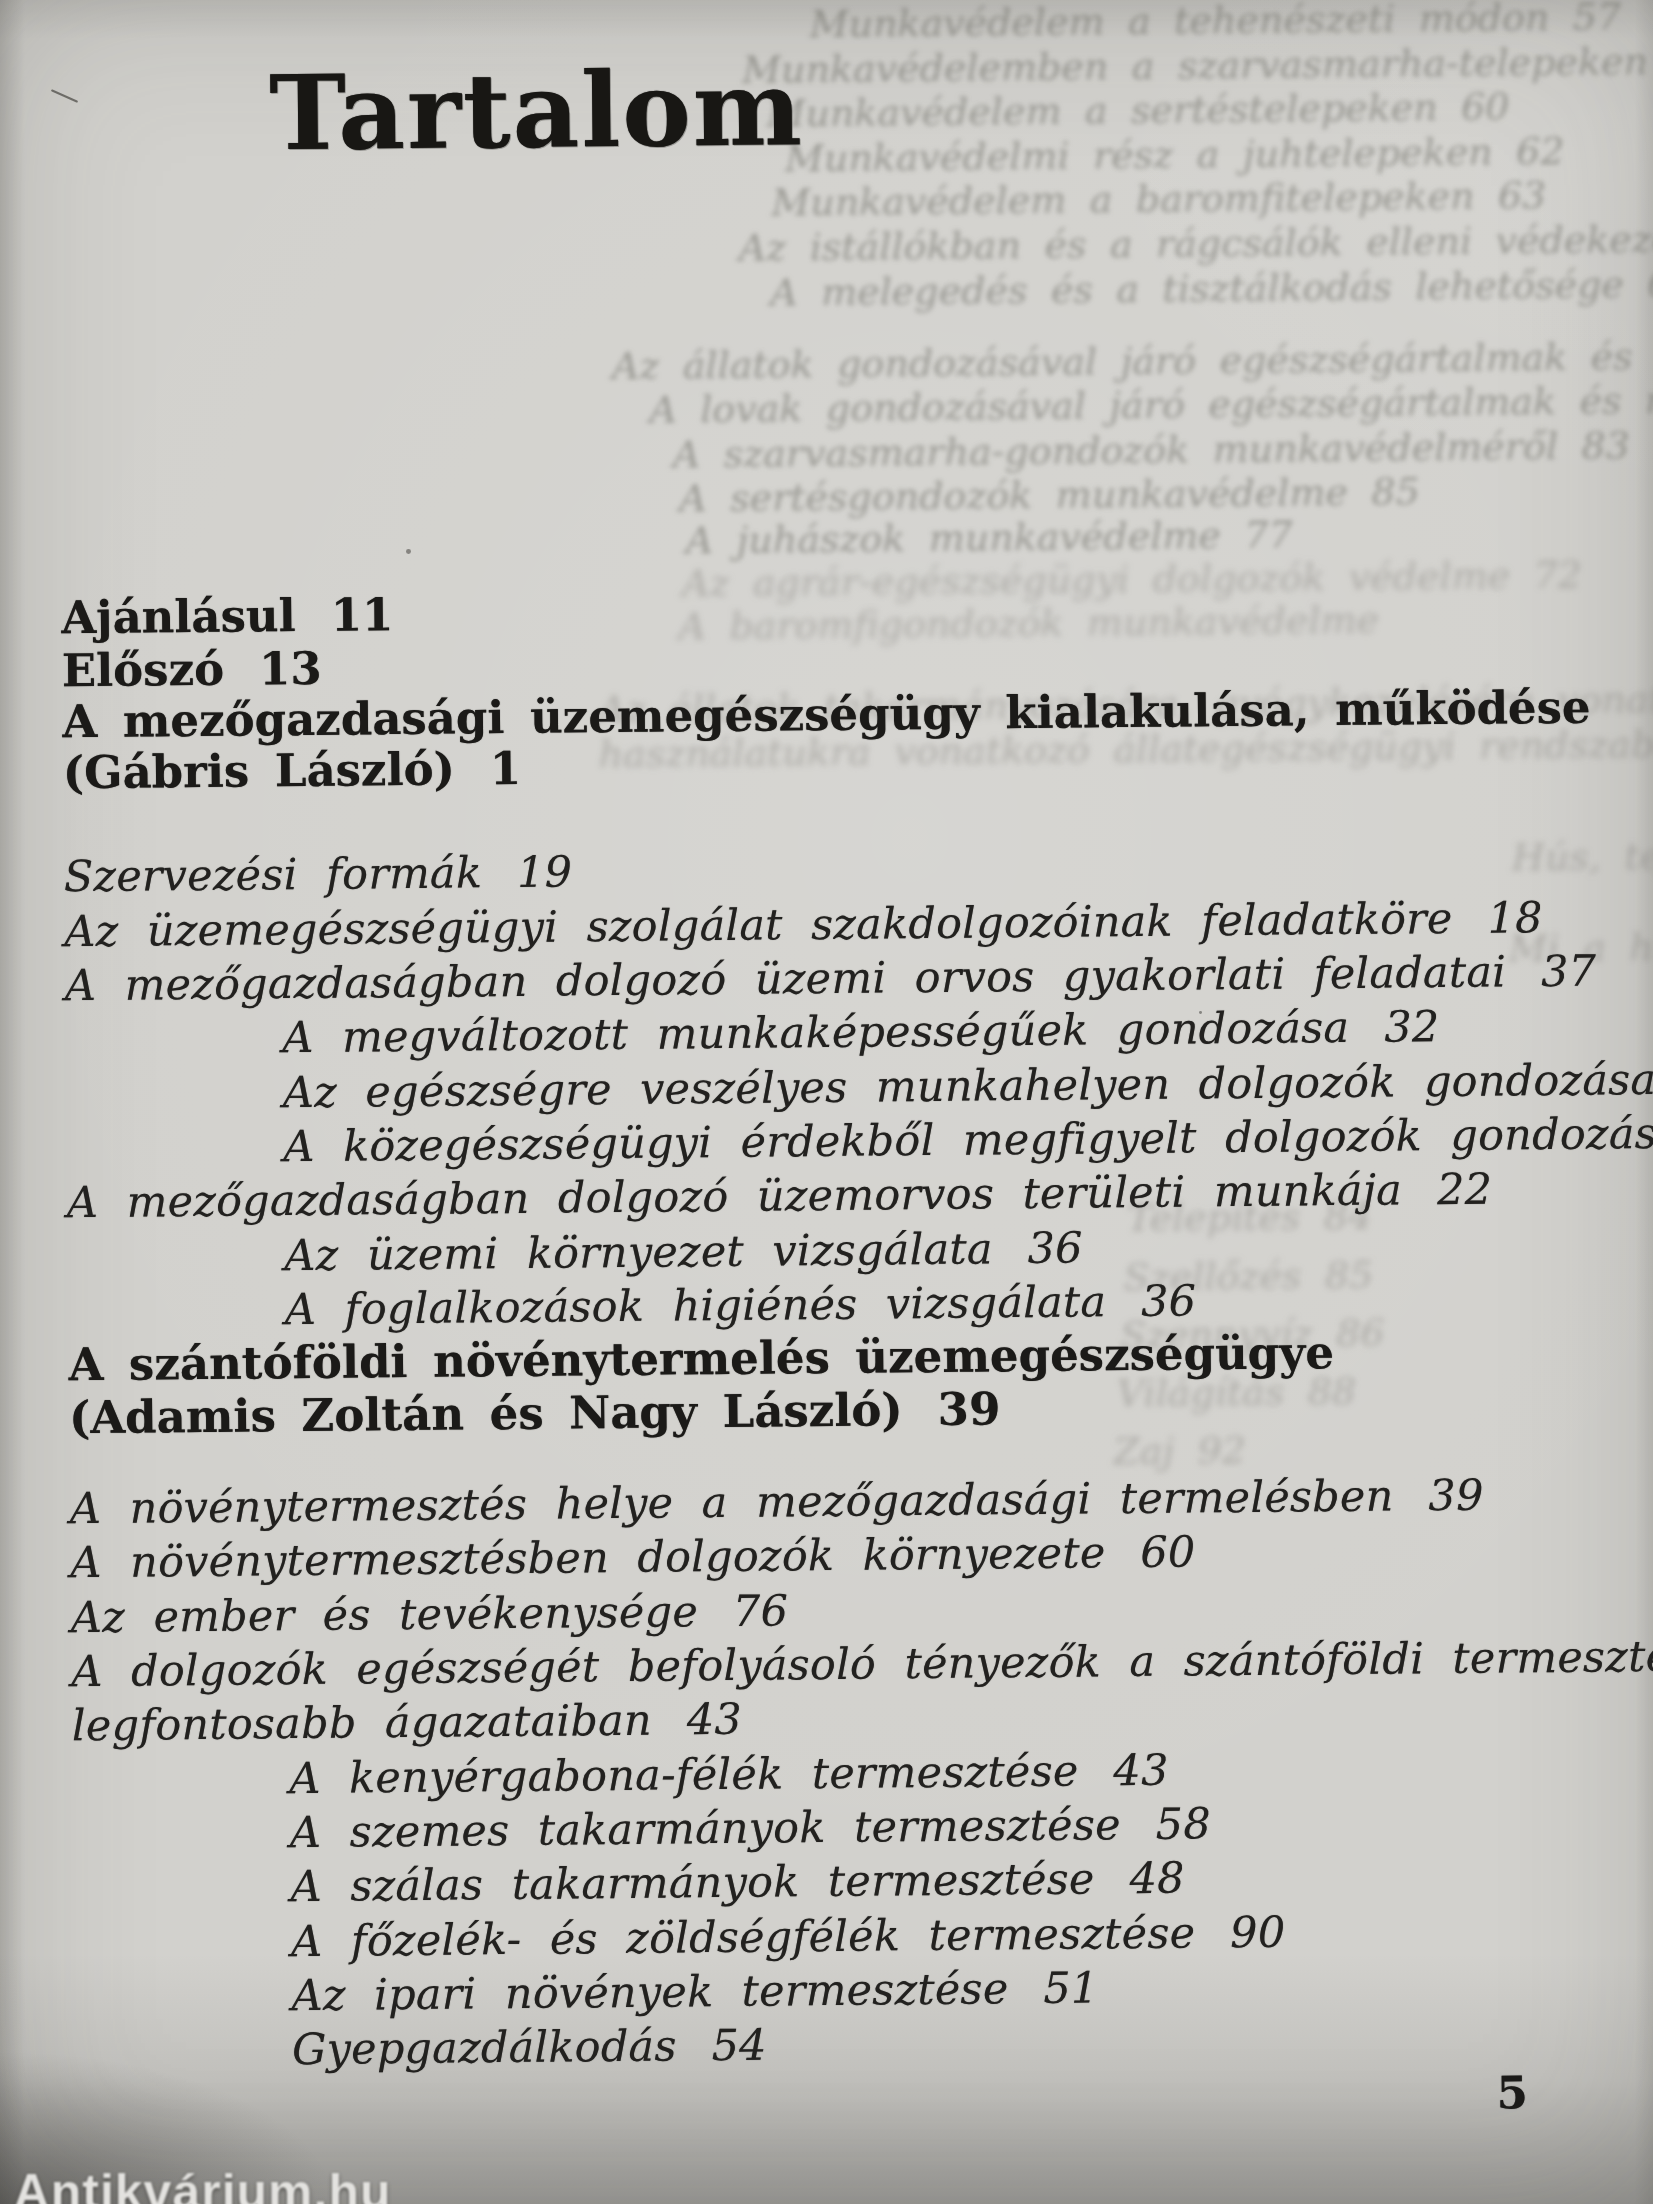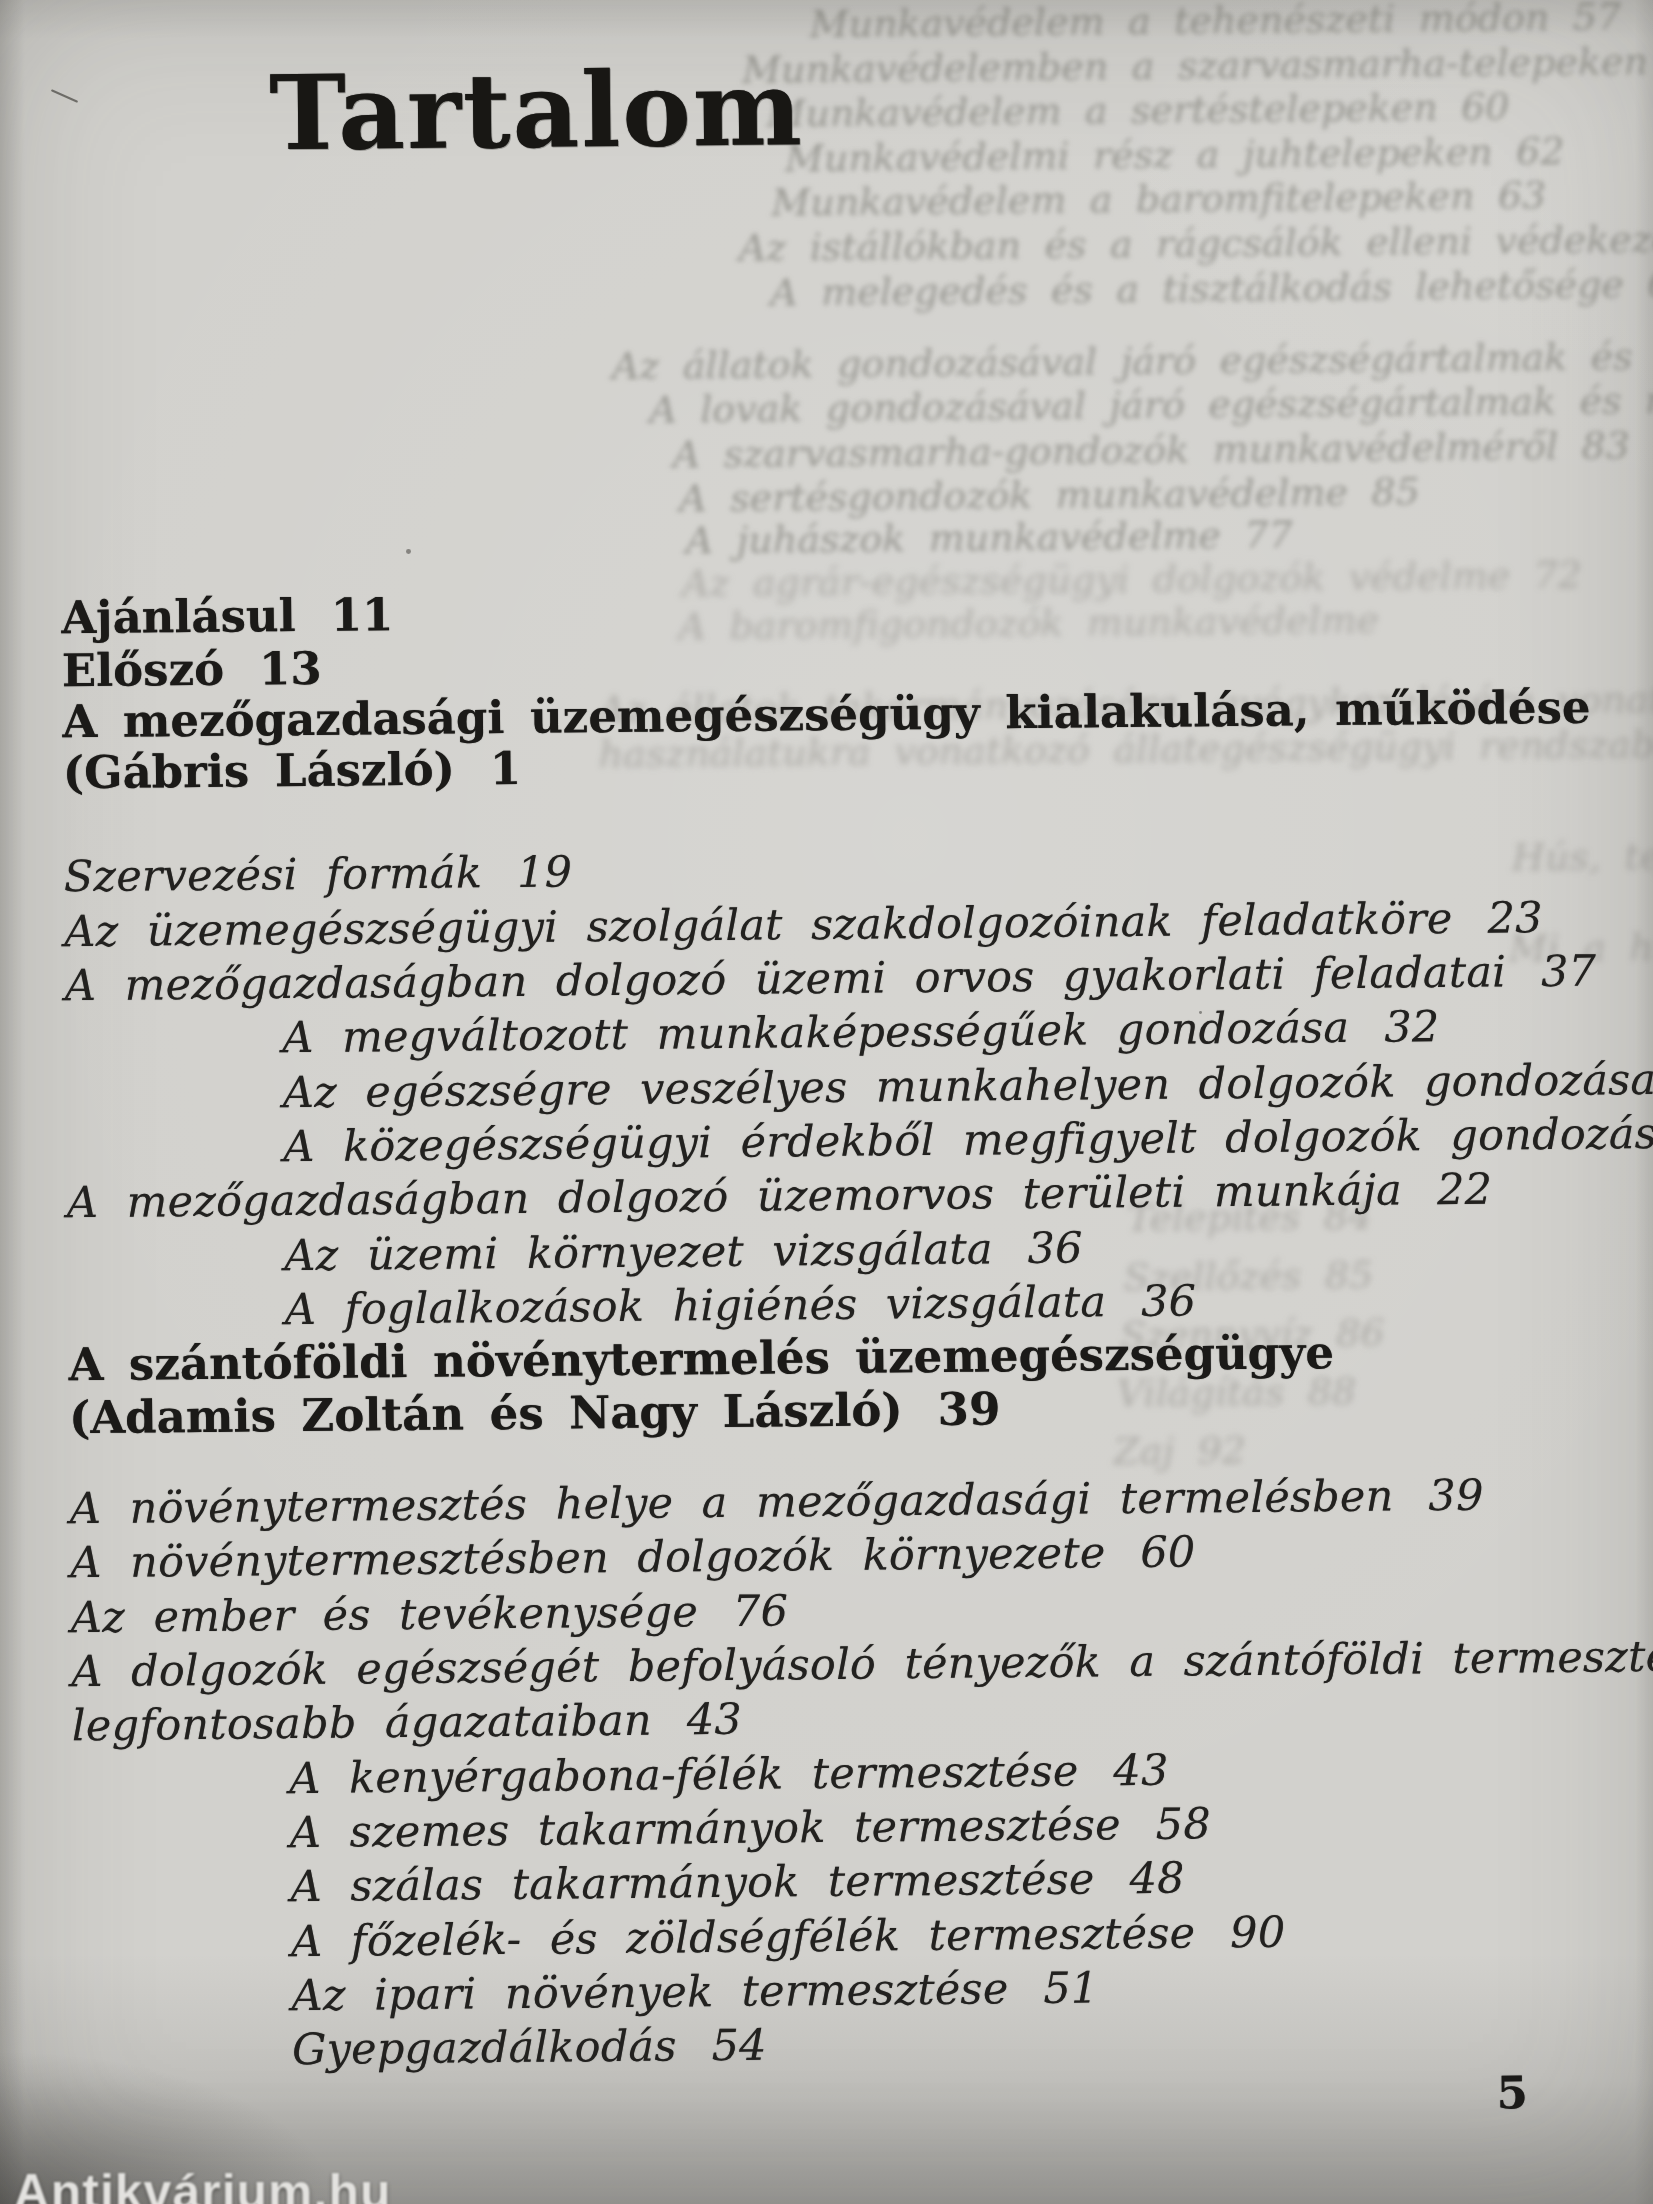--- a/index.html
+++ b/index.html
@@ -110,21 +110,21 @@
       </div>
 
     <div class="title">Tartalom</div>
 
     <div id="toc-container">
         <div class="toc-line bold" style="top: 586px; left: 66px;"><span>Ajánlásul</span><span class="pg">11</span></div>
         <div class="toc-line bold" style="top: 639px; left: 66px;"><span>Előszó</span><span class="pg">13</span></div>
         <div class="toc-line bold" style="top: 690px; left: 66px;"><span>A mezőgazdasági üzemegészségügy kialakulása, működése</span></div>
         <div class="toc-line bold" style="top: 741px; left: 66px;"><span>(Gábris László)</span><span class="pg">1</span></div>
         <div class="toc-line italic" style="top: 846px; left: 66px;"><span>Szervezési formák</span><span class="pg">19</span></div>
-        <div class="toc-line italic" style="top: 901px; left: 66px;"><span>Az üzemegészségügyi szolgálat szakdolgozóinak feladatköre</span><span class="pg">23</span></div>
+        <div class="toc-line italic" style="top: 901px; left: 66px;"><span>Az üzemegészségügyi szolgálat szakdolgozóinak feladatköre</span><span class="pg">18</span></div>
         <div class="toc-line italic" style="top: 955px; left: 66px;"><span>A mezőgazdaságban dolgozó üzemi orvos gyakorlati feladatai</span><span class="pg">37</span></div>
         <div class="toc-line italic" style="top: 1009px; left: 283px;"><span>A megváltozott munkaképességűek gondozása</span><span class="pg">32</span></div>
         <div class="toc-line italic" style="top: 1064px; left: 283px;"><span>Az egészségre veszélyes munkahelyen dolgozók gondozása</span></div>
         <div class="toc-line italic" style="top: 1118px; left: 283px;"><span>A közegészségügyi érdekből megfigyelt dolgozók gondozása</span></div>
         <div class="toc-line italic" style="top: 1172px; left: 66px;"><span>A mezőgazdaságban dolgozó üzemorvos területi munkája</span><span class="pg">22</span></div>
         <div class="toc-line italic" style="top: 1227px; left: 283px;"><span>Az üzemi környezet vizsgálata</span><span class="pg">36</span></div>
         <div class="toc-line italic" style="top: 1281px; left: 283px;"><span>A foglalkozások higiénés vizsgálata</span><span class="pg">36</span></div>
         <div class="toc-line bold" style="top: 1333px; left: 66px;"><span>A szántóföldi növénytermelés üzemegészségügye</span></div>
         <div class="toc-line bold" style="top: 1386px; left: 66px;"><span>(Adamis Zoltán és Nagy László)</span><span class="pg">39</span></div>
         <div class="toc-line italic" style="top: 1478px; left: 66px;"><span>A növénytermesztés helye a mezőgazdasági termelésben</span><span class="pg">39</span></div>

